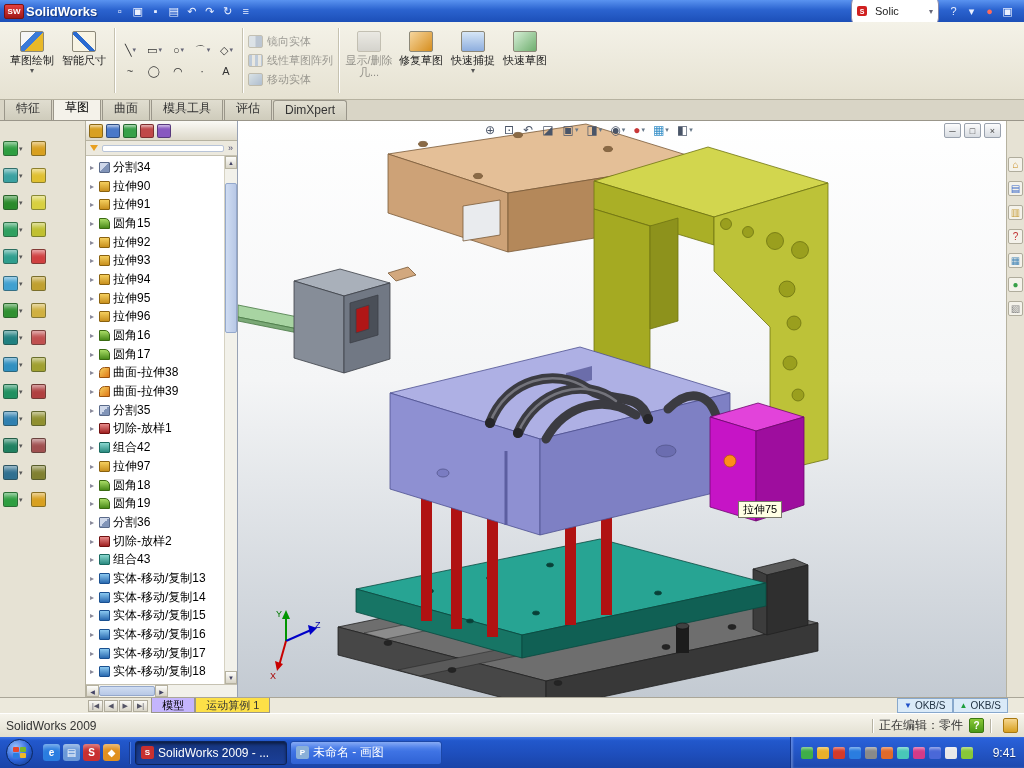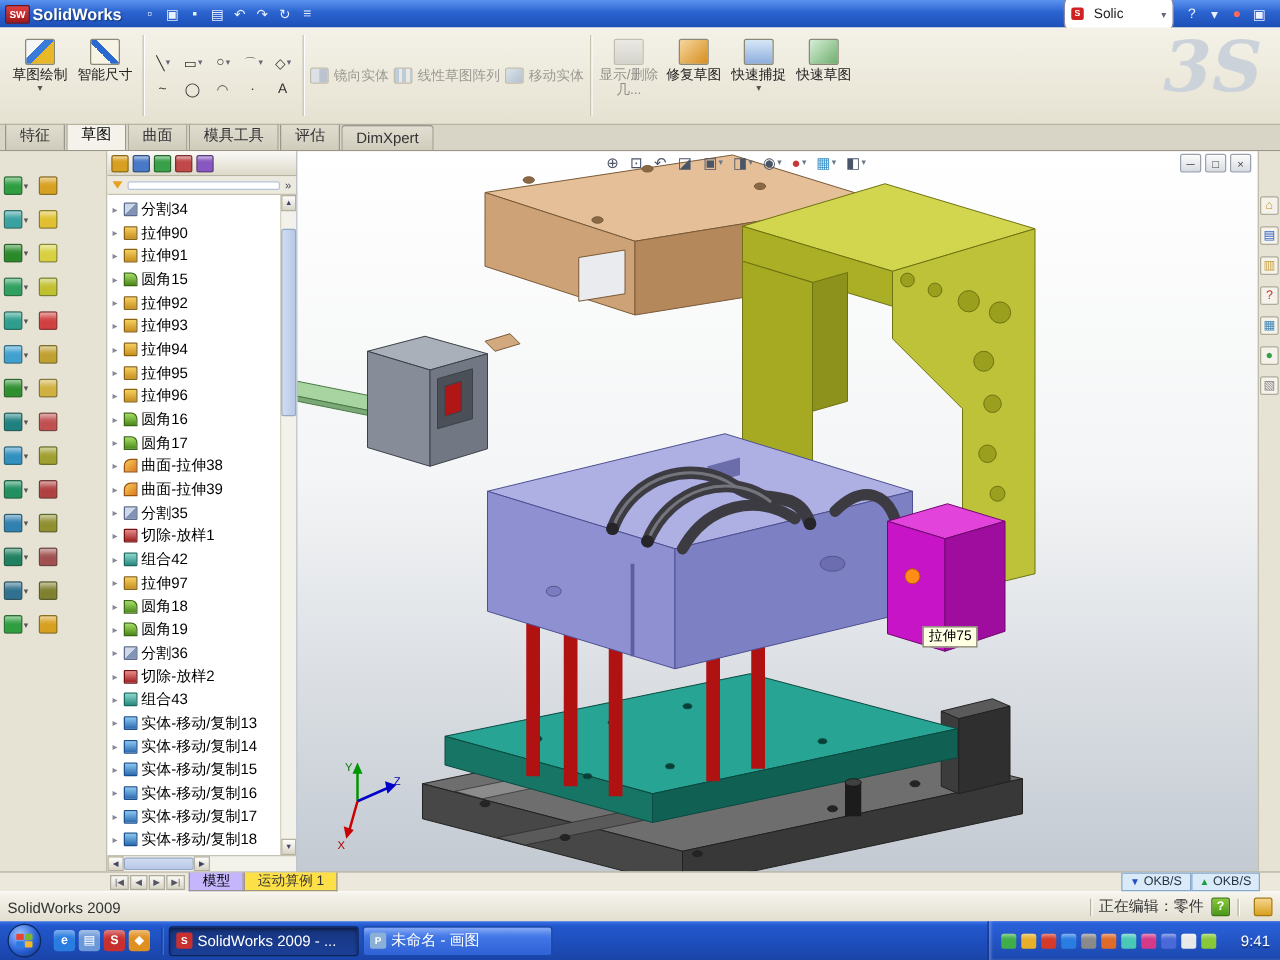--- a/index.html
+++ b/index.html
@@ -26,21 +26,21 @@
 .watermark{position:absolute;right:14px;top:4px;font-family:"DejaVu Serif",serif;font-style:italic;font-weight:bold;font-size:56px;color:#ccd2da;line-height:1;pointer-events:none}
 .rgroup{display:flex;align-items:flex-start;padding:2px 2px;z-index:1}
 .rdiv{width:1px;background:#c6c2b0;margin:4px 2px;box-shadow:1px 0 0 #fff}
 .rbtn{width:52px;display:flex;flex-direction:column;align-items:center;gap:2px;padding-top:5px;text-align:center;font-size:11px;line-height:12px;color:#222;border-radius:2px}
 .ric{width:24px;height:21px;border:1px solid #8c8878;border-radius:2px;flex:none}
 .rarrow{font-size:8px;color:#555;line-height:6px}
 .rbtn.disabled,.sbtn.disabled{opacity:.45}
 .entity-grid{display:grid;grid-template-columns:repeat(5,23px);grid-auto-rows:20px;align-content:center;gap:1px;padding:0 2px;align-self:center}
 .etool{display:flex;align-items:center;justify-content:center;gap:1px;color:#333;font-size:11px}
 .ear{font-size:7px;color:#667}
-.stack{display:flex;flex-direction:row;justify-content:center;gap:4px;padding:0 3px;align-self:center}
+.stack{display:flex;flex-direction:column;justify-content:center;gap:4px;padding:0 3px;align-self:center}
 .sbtn{display:flex;align-items:center;gap:4px;font-size:11px;color:#333;white-space:nowrap}
 .sbtn .ric{width:15px;height:13px}
 .icon-sketch{background:linear-gradient(135deg,#f6f6f6 35%,#3a7ad8 35%,#3a7ad8 55%,#e8b828 55%)}
 .icon-smartdim{background:linear-gradient(45deg,#f8f4e4 40%,#2a6ad0 40%,#2a6ad0 56%,#f8f4e4 56%)}
 .icon-trim{background:linear-gradient(135deg,#f0cece 25%,#cc2424 25%,#cc2424 45%,#ececec 45%)}
 .icon-convert{background:linear-gradient(#eaf2da,#a6c66e)}
 .icon-offset{background:linear-gradient(#f8e8c6,#dfa63e)}
 .icon-mirror{background:linear-gradient(90deg,#c6d6ee 48%,#7e96be 52%)}
 .icon-pattern{background:repeating-linear-gradient(90deg,#86a6d6 0,#86a6d6 3px,#e6e6e6 3px,#e6e6e6 6px)}
 .icon-move{background:linear-gradient(135deg,#c6def6,#6a8ec6)}
@@ -163,21 +163,20 @@
     <div class="tb-tail">
 
     <span class="tb-icon">?</span>
         <span class="tb-icon">▾</span>
         <span class="tb-icon" style="color: rgb(255, 106, 90);">●</span>
         <span class="tb-icon">▣</span>
       </div>
   </div>
 
   <div class="ribbon">
-    <span class="watermark">3S</span>
     <div class="rgroup">
 
     <div class="rbtn">
         <span class="ric icon-sketch"></span>
         <span class="rlabel">草图绘制</span>
         <span class="rarrow">▾</span>
       </div>
         <div class="rbtn">
         <span class="ric icon-smartdim"></span>
         <span class="rlabel">智能尺寸</span>

